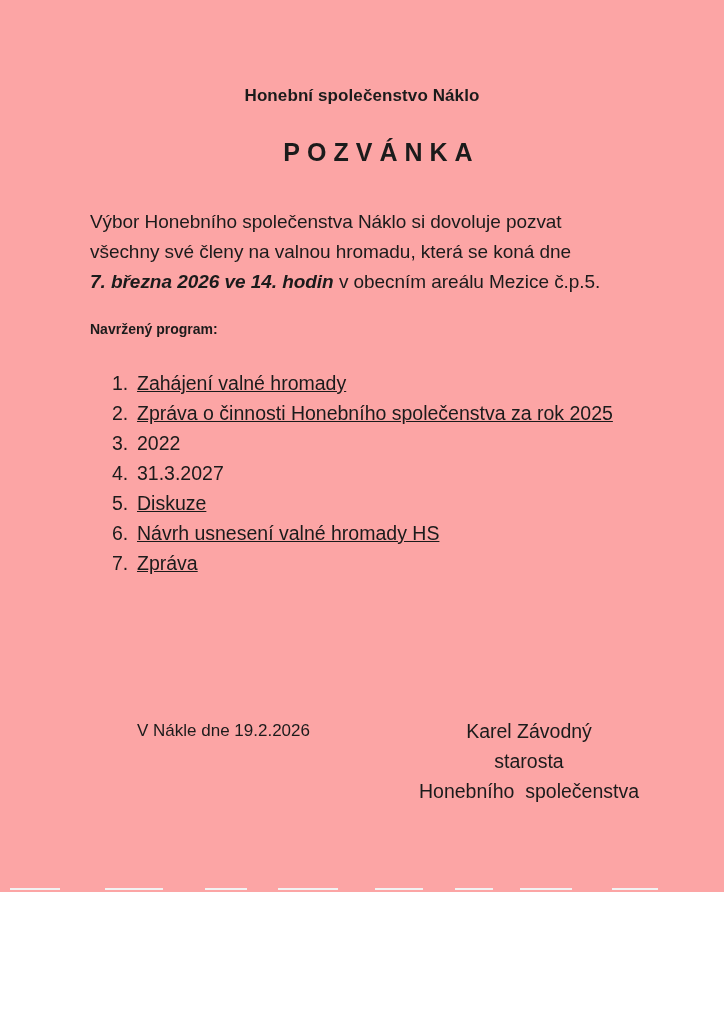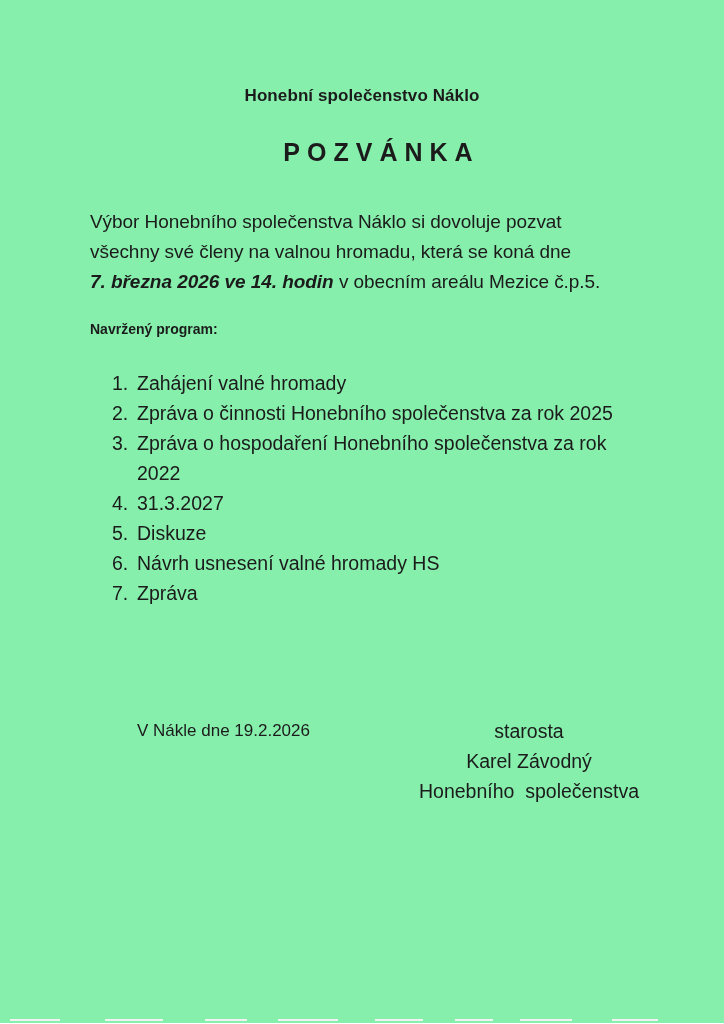--- a/index.html
+++ b/index.html
@@ -11,23 +11,23 @@
 
   body {
     font-family: "Liberation Sans", "DejaVu Sans", sans-serif;
     color: #1b1b1b;
     -webkit-font-smoothing: antialiased;
   }
 
   .page {
     position: relative;
     width: 724px;
-    height: 1023px;
+    height: 892px;
     margin: 0 auto;
-    background: #86efac;
+    background: #fca5a5;
     overflow: hidden;
     box-sizing: border-box;
   }
 
   
   .org-title {
     position: absolute;
     left: 0;
     top: 86px;
     width: 724px;
@@ -104,20 +104,21 @@
   .program-list li .num {
     position: absolute;
     left: 0;
     top: 0;
     width: 22px;
     text-align: left;
   }
 
   .program-list li .txt {
     display: block;
+    text-decoration: underline;
   }
 
   
   .sign-place {
     position: absolute;
     left: 137px;
     top: 716px;
     font-size: 17px;
     line-height: 30px;
     white-space: nowrap;
@@ -175,21 +176,20 @@
     <li>
       <span class="num">1.</span>
       <span class="txt">Zahájení valné hromady</span>
     </li>
     <li>
       <span class="num">2.</span>
       <span class="txt">Zpráva o činnosti Honebního společenstva za rok 2025</span>
     </li>
     <li>
       <span class="num">3.</span>
-      <span class="txt">Zpráva o hospodaření Honebního společenstva za rok</span>
       <span class="cont">2022</span>
     </li>
     <li>
       <span class="num">4.</span>
       <span class="cont">31.3.2027</span>
     </li>
     <li>
       <span class="num">5.</span>
       <span class="txt">Diskuze</span>
     </li>
@@ -199,22 +199,22 @@
     </li>
     <li>
       <span class="num">7.</span>
       <span class="txt">Zpráva</span>
     </li>
   </ol>
 
   <div class="sign-place">V Nákle dne 19.2.2026</div>
 
   <div class="sign-person">
+    <div>Karel Závodný</div>
     <div>starosta</div>
-    <div>Karel Závodný</div>
     <div>Honebního  společenstva</div>
   </div>
 
   <div class="scan-artifacts">
     <span style="left:10px;width:50px;"></span>
     <span style="left:105px;width:58px;"></span>
     <span style="left:205px;width:42px;"></span>
     <span style="left:278px;width:60px;"></span>
     <span style="left:375px;width:48px;"></span>
     <span style="left:455px;width:38px;"></span>

